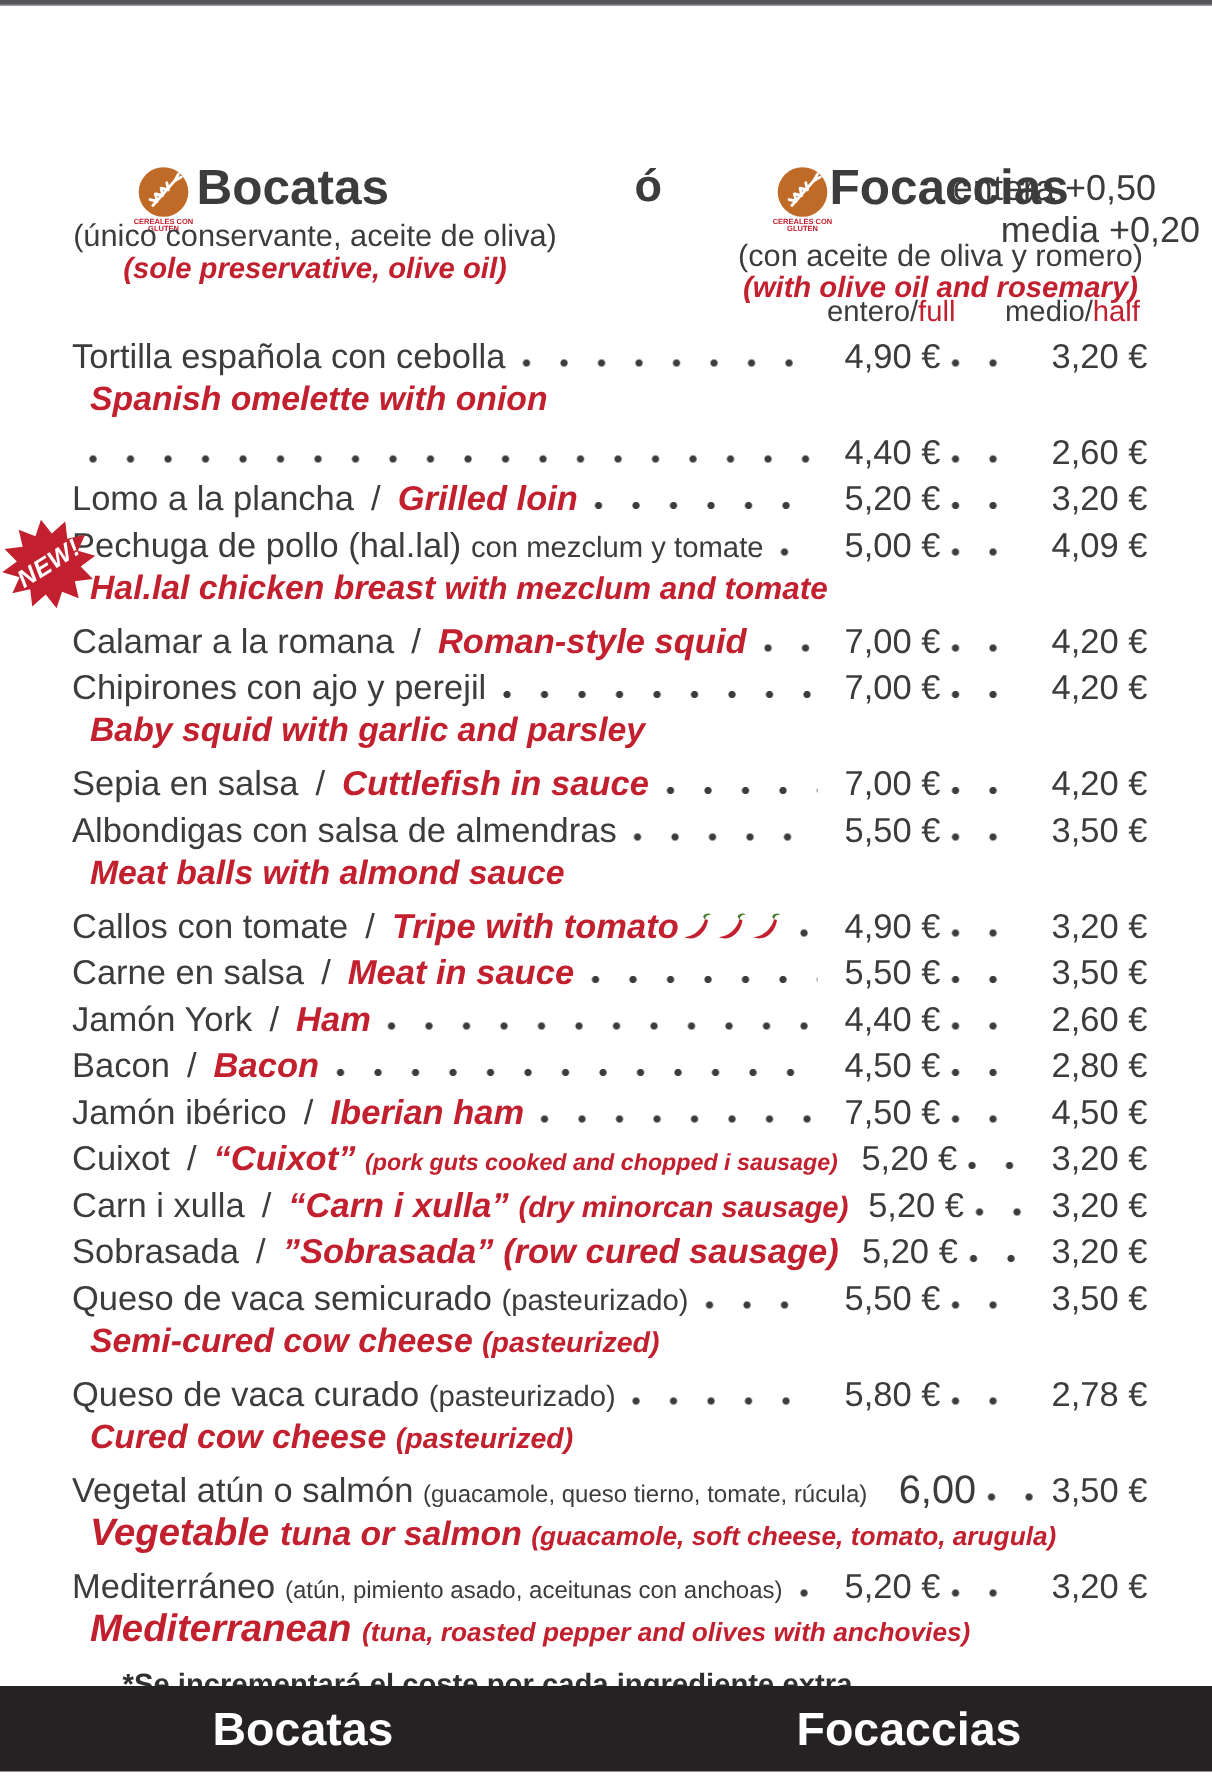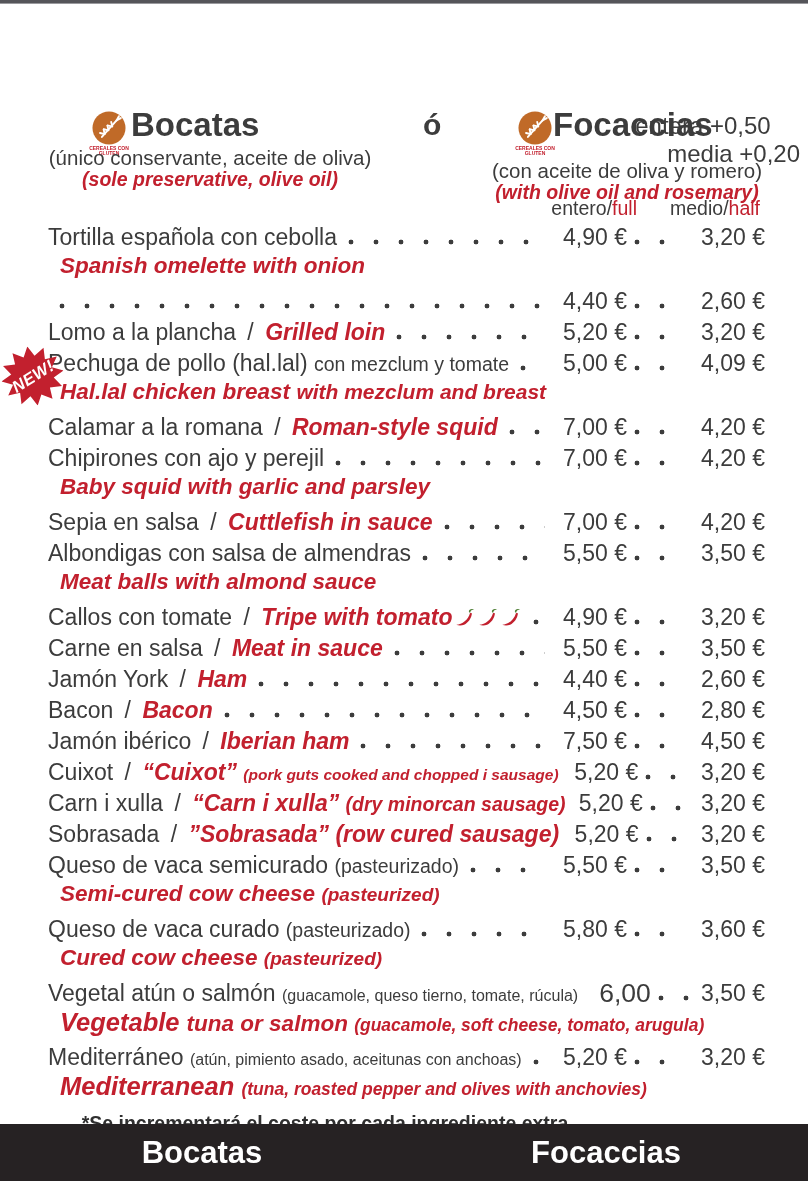--- a/index.html
+++ b/index.html
@@ -168,21 +168,21 @@
           <div class="burst">
             <span class="burst-text">NEW!</span>
           </div>
         </div>
         <span class="name"><span class="seg-es">Pechuga de pollo (hal.lal) </span><span class="seg-es-sm">con mezclum y tomate</span></span>
         <span class="leader"></span>
         <span class="price p1">5,00 €</span>
         <span class="gap"></span>
         <span class="price p2">4,09 €</span>
       </div>
-      <div class="subrow"><span class="seg-sub">Hal.lal chicken breast </span><span class="seg-sub-md">with mezclum and breast</span></div>
+      <div class="subrow"><span class="seg-sub">Hal.lal chicken breast </span><span class="seg-sub-md">with mezclum and tomate</span></div>
       <div class="row">
         <span class="name"><span class="seg-es">Calamar a la romana</span><span class="seg-sep"> / </span><span class="seg-en">Roman-style squid</span></span>
         <span class="leader"></span>
         <span class="price p1">7,00 €</span>
         <span class="gap"></span>
         <span class="price p2">4,20 €</span>
       </div>
       <div class="row">
         <span class="name"><span class="seg-es">Chipirones con ajo y perejil</span></span>
         <span class="leader"></span>
@@ -277,21 +277,21 @@
         <span class="price p1">5,50 €</span>
         <span class="gap"></span>
         <span class="price p2">3,50 €</span>
       </div>
       <div class="subrow"><span class="seg-sub">Semi-cured cow cheese </span><span class="seg-sub-sm2">(pasteurized)</span></div>
       <div class="row">
         <span class="name"><span class="seg-es">Queso de vaca curado </span><span class="seg-es-sm">(pasteurizado)</span></span>
         <span class="leader"></span>
         <span class="price p1">5,80 €</span>
         <span class="gap"></span>
-        <span class="price p2">3,60 €</span>
+        <span class="price p2">2,78 €</span>
       </div>
       <div class="subrow"><span class="seg-sub">Cured cow cheese </span><span class="seg-sub-sm2">(pasteurized)</span></div>
       <div class="row">
         <span class="name"><span class="seg-es">Vegetal atún o salmón </span><span class="seg-es-xs">(guacamole, queso tierno, tomate, rúcula)</span></span>
         <span class="leader"></span>
         <span class="price p1 big">6,00</span>
         <span class="gap"></span>
         <span class="price p2">3,50 €</span>
       </div>
       <div class="subrow"><span class="seg-sub-lg">Vegetable </span><span class="seg-sub">tuna or salmon </span><span class="seg-sub-sm">(guacamole, soft cheese, tomato, arugula)</span></div>

